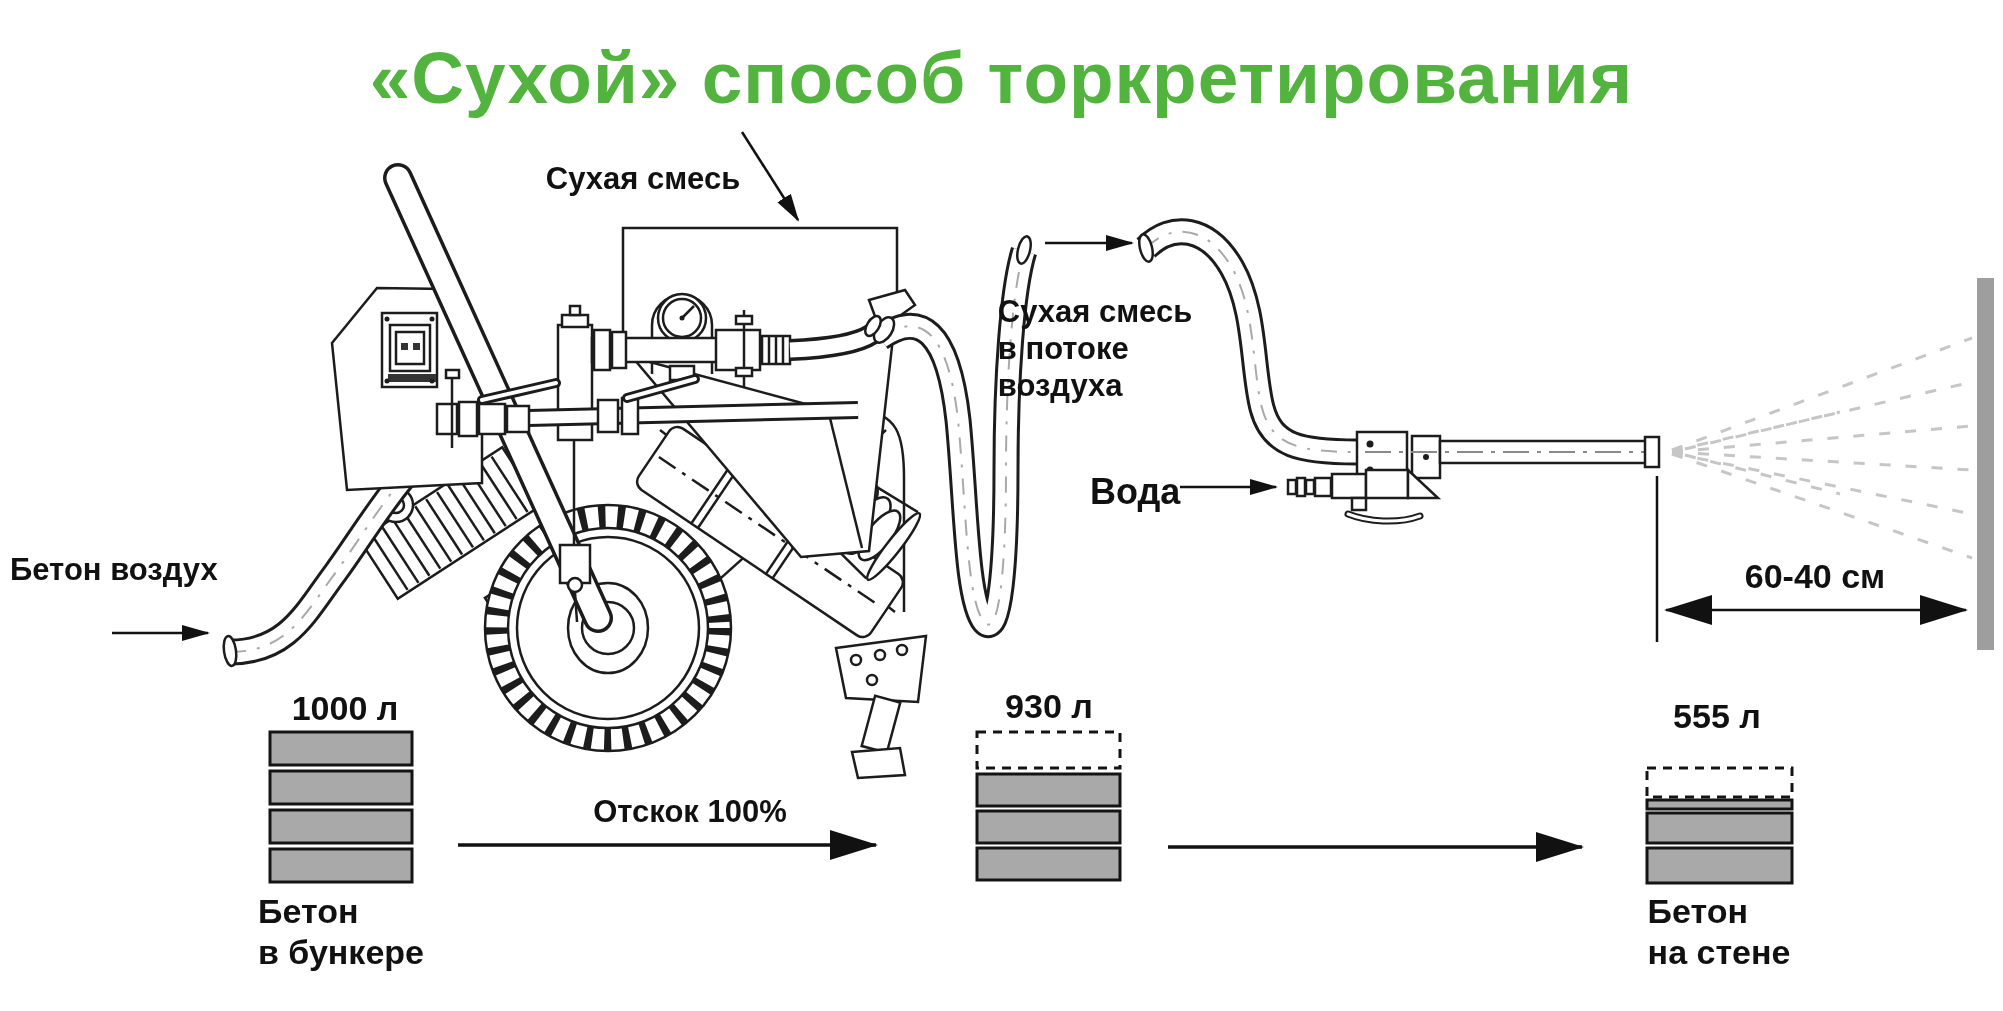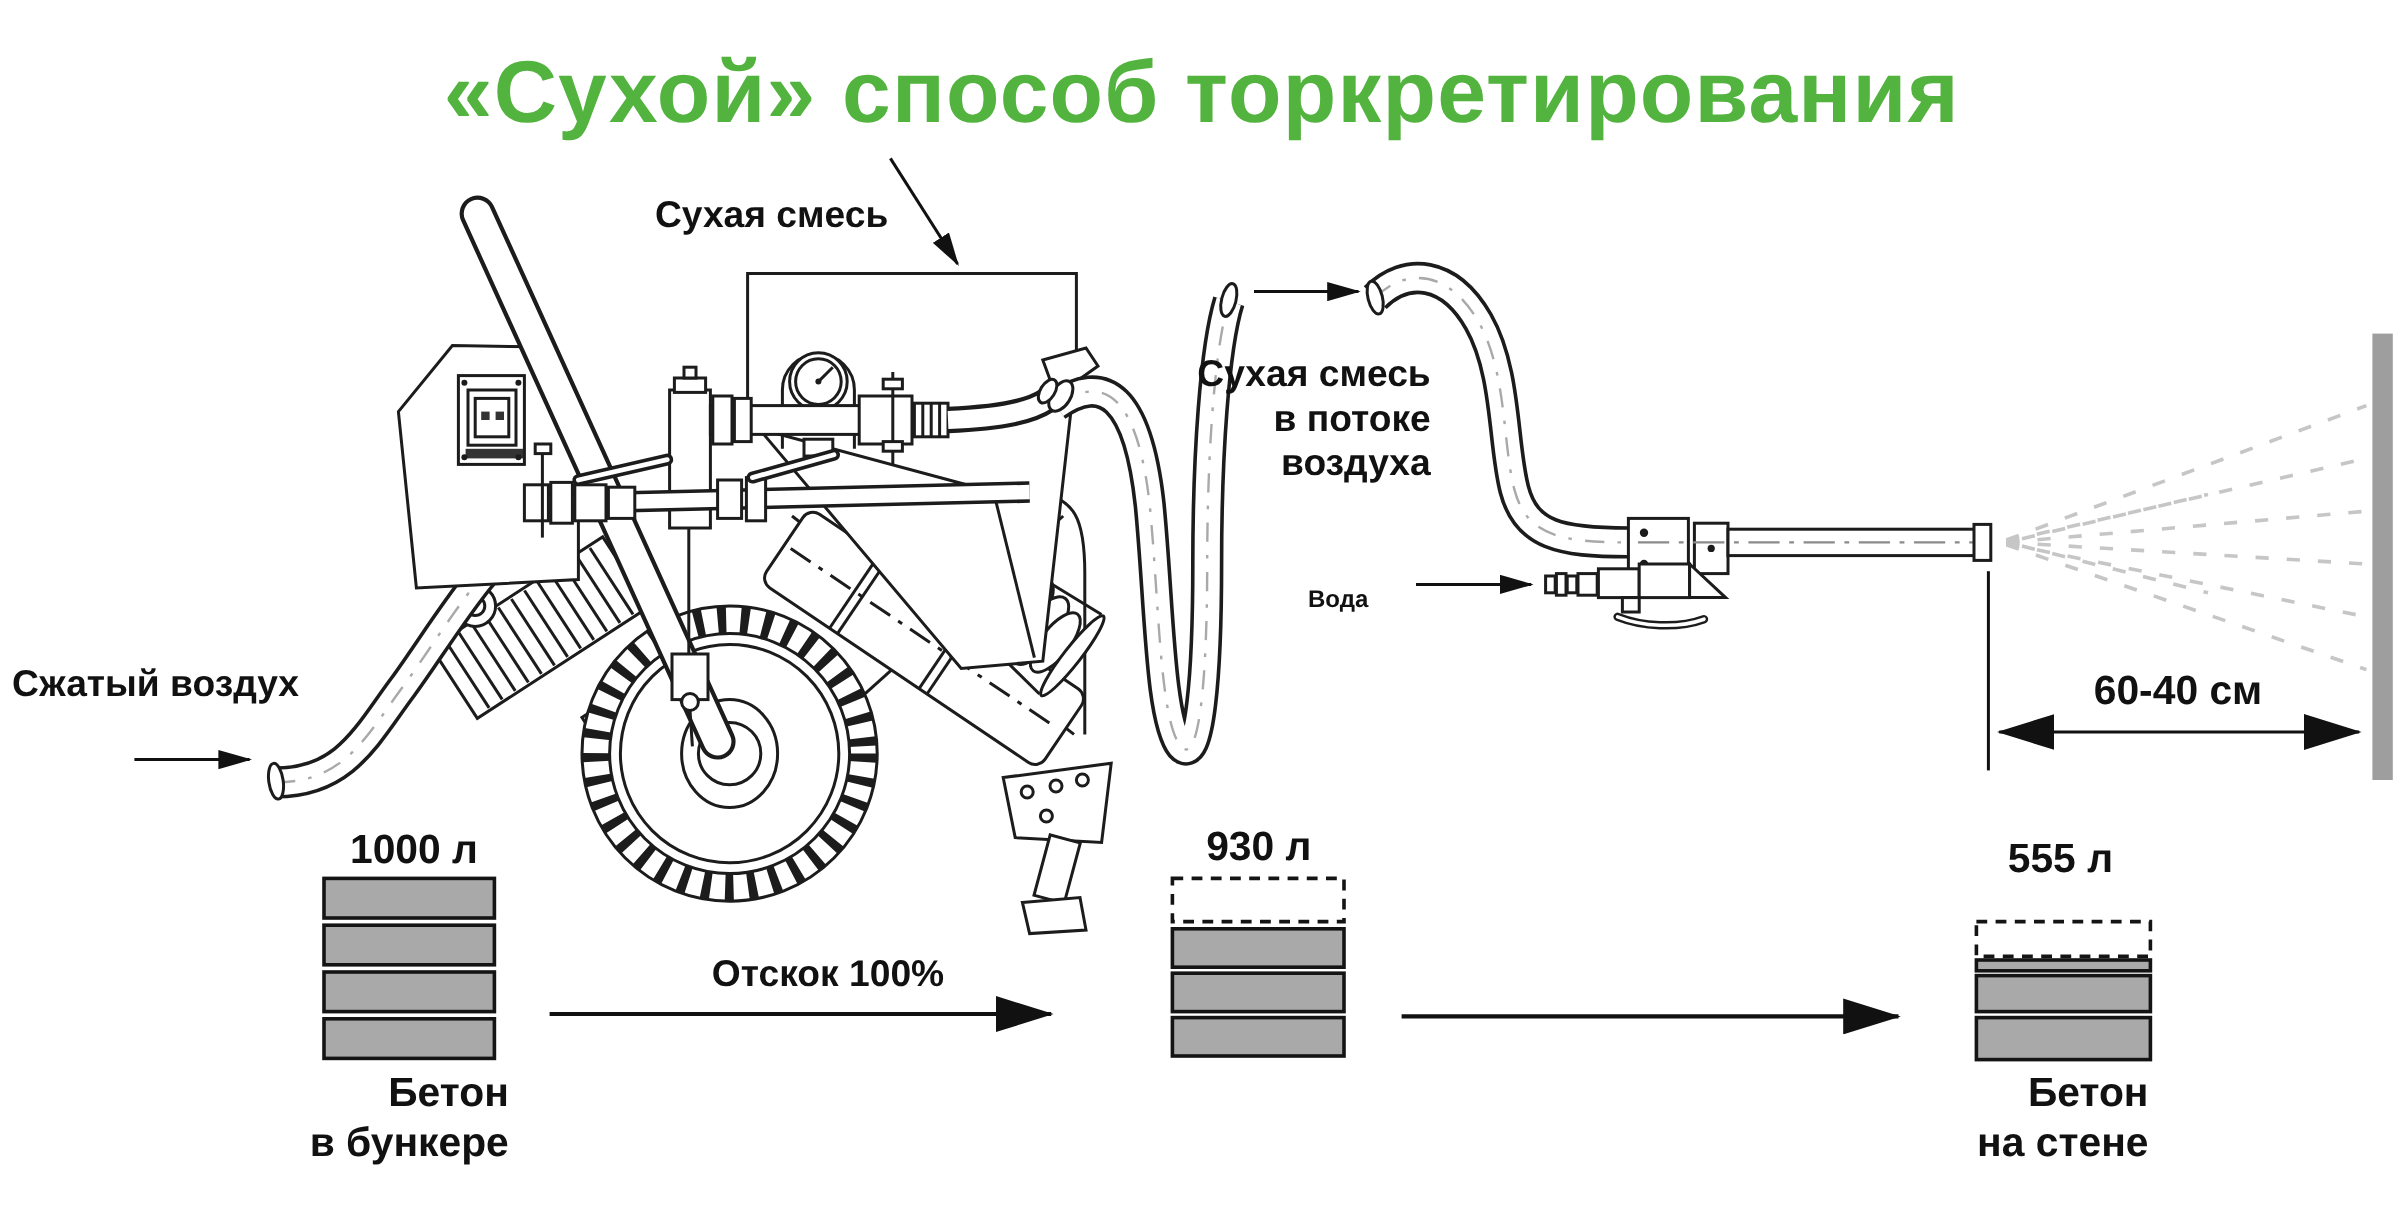--- a/index.html
+++ b/index.html
@@ -1,21 +1,21 @@
 <!DOCTYPE html>
 <html><head>
 <meta charset="utf-8">
 <style>
   html,body{margin:0;padding:0;background:#fff;}
   #stage{position:relative;width:2003px;height:1011px;background:#fff;overflow:hidden;
          font-family:"Liberation Sans",sans-serif;}
   #title{position:absolute;left:0;right:0;top:10px;text-align:center;
          font-weight:bold;font-size:73px;letter-spacing:1px;color:#52b33e;margin-top:26px;}
   .lbl{position:absolute;font-weight:bold;color:#111;white-space:pre-line;line-height:1.2;}
-  .ctr{transform:translateX(-50%);text-align:right;}
+  .ctr{transform:translateX(-50%);text-align:left;}
   svg.scene{position:absolute;left:0;top:0;}
   .ln{stroke:#1c1c1c;fill:none;stroke-width:2.5;}
   .wh{fill:#ffffff;stroke:#1c1c1c;stroke-width:2.5;}
   .bar{fill:#a9a9a9;stroke:#141414;stroke-width:3;}
   .dash{fill:#ffffff;stroke:#141414;stroke-width:3;stroke-dasharray:9 7;}
   .arrow{stroke:#111;stroke-width:2.5;fill:none;}
   .arrowBig{stroke:#111;stroke-width:3.5;fill:none;}
   .hoseB{stroke:#1c1c1c;stroke-width:27;fill:none;stroke-linecap:butt;}
   .hoseW{stroke:#fff;stroke-width:21;fill:none;stroke-linecap:butt;}
   .hoseD{stroke:#a9a9a9;stroke-width:2;fill:none;stroke-dasharray:16 11 3 11;}
@@ -288,23 +288,23 @@
   </svg>
 
   <div id="title">«Сухой» способ торкретирования</div>
 
   <div class="lbl ctr" style="left:643px;top:160px;font-size:31px;">Сухая смесь</div>
 
   <div class="lbl ctr" style="left:1095px;top:293px;font-size:31px;">Сухая смесь
 в потоке
 воздуха</div>
 
-  <div class="lbl" style="left:1090px;top:470px;font-size:20px;margin-top:18px;">Вода</div>
-
-  <div class="lbl" style="left:10px;top:551px;font-size:31px;">Сжатый воздух</div>
+  <div class="lbl" style="left:1090px;top:470px;font-size:36px;">Вода</div>
+
+  <div class="lbl" style="left:10px;top:551px;font-size:31px;">Бетон воздух</div>
 
   <div class="lbl ctr" style="left:1815px;top:556px;font-size:34px;">60-40 см</div>
 
   <div class="lbl ctr" style="left:345px;top:688px;font-size:34px;">1000 л</div>
   <div class="lbl ctr" style="left:341px;top:891px;font-size:34px;">Бетон
 в бункере</div>
 
   <div class="lbl ctr" style="left:690px;top:793px;font-size:31px;">Отскок 100%</div>
 
   <div class="lbl ctr" style="left:1049px;top:686px;font-size:34px;">930 л</div>

